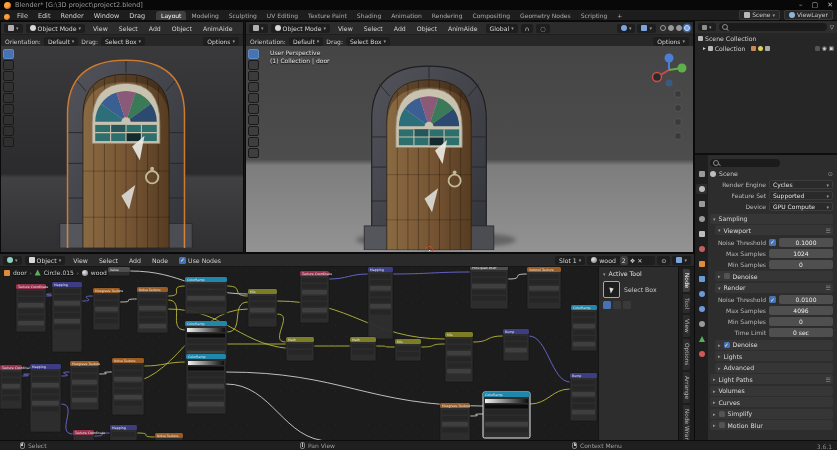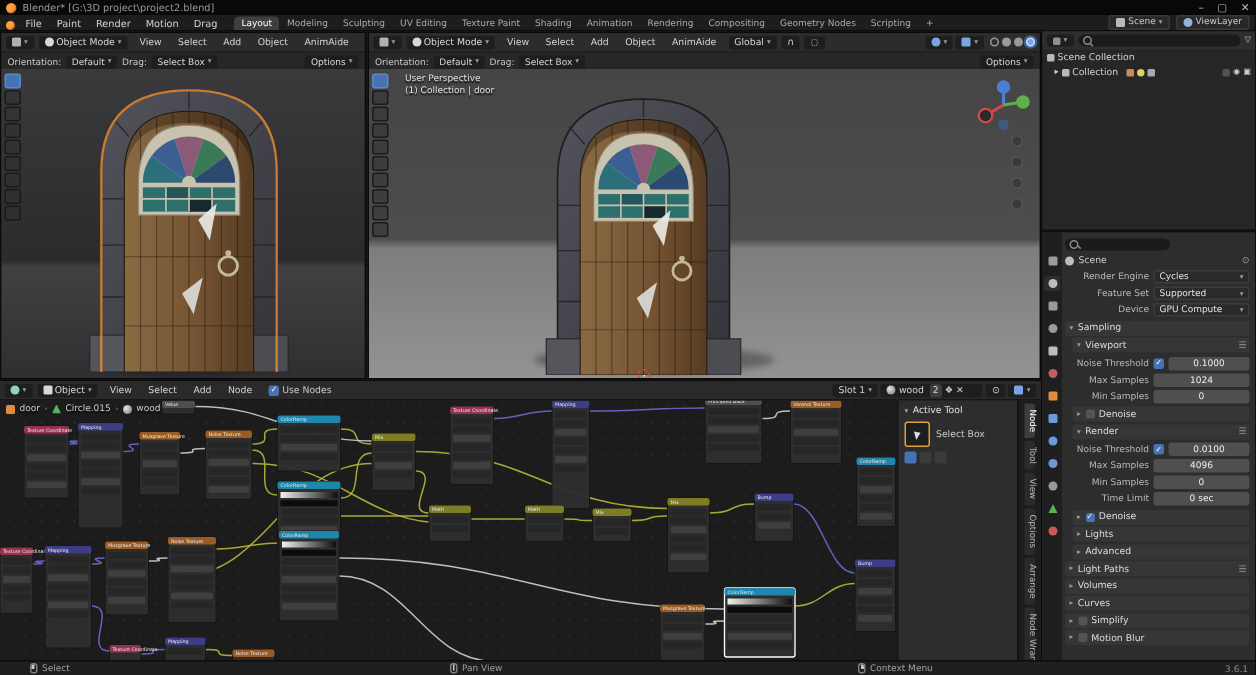--- a/index.html
+++ b/index.html
@@ -113,23 +113,23 @@
       <span>–</span>
       <span>▢</span>
       <span>✕</span>
     </span>
   </div>
 
   <div class="abs topbar">
     <span class="blender-logo" style="width:6px;height:6px;margin:0 2px 0 4px;"></span>
     <span id="topbar-menus" style="display:flex;">
         <span class="menu-item">File</span>
-        <span class="menu-item">Paint</span>
+        <span class="menu-item">Edit</span>
         <span class="menu-item">Render</span>
-        <span class="menu-item">Motion</span>
+        <span class="menu-item">Window</span>
         <span class="menu-item">Drag</span>
       </span>
     <span class="tabs" id="workspace-tabs">
         <span class="tab active">Layout</span>
         <span class="tab">Modeling</span>
         <span class="tab">Sculpting</span>
         <span class="tab">UV Editing</span>
         <span class="tab">Texture Paint</span>
         <span class="tab">Shading</span>
         <span class="tab">Animation</span>

